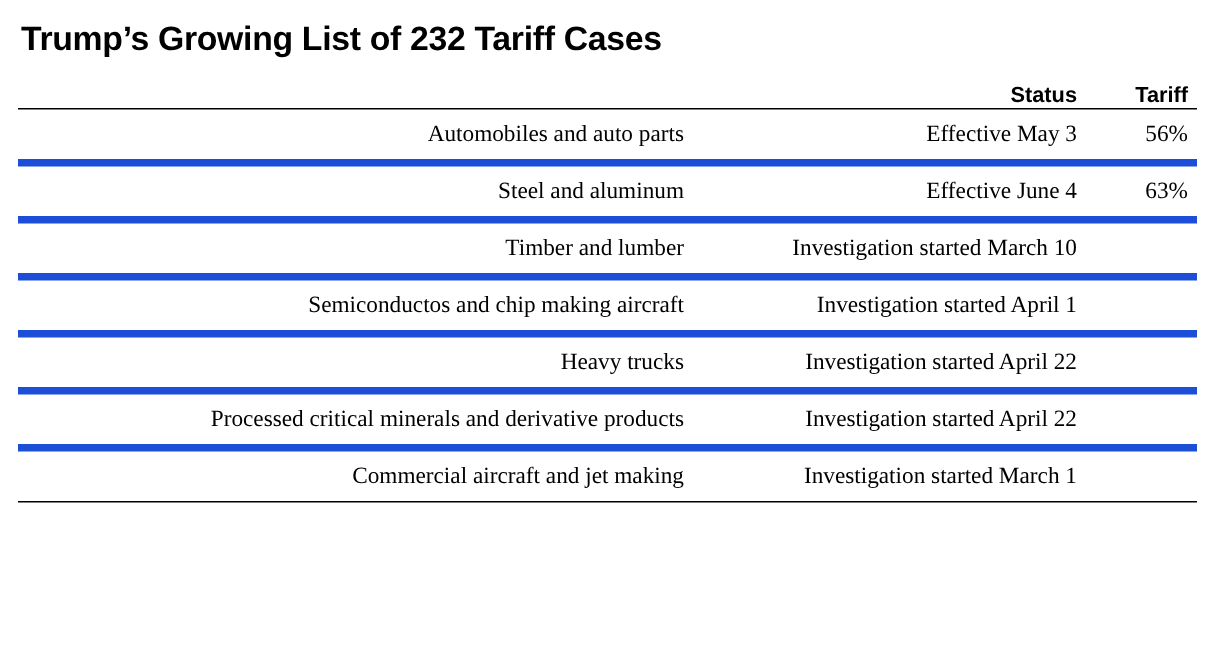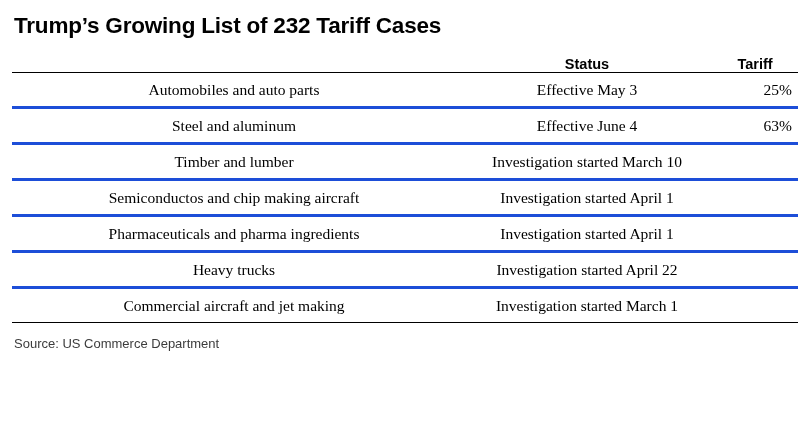--- a/index.html
+++ b/index.html
@@ -32,40 +32,40 @@
     line-height: 1.25;
   }
   table.tariff-table {
     width: 100%;
     border-collapse: collapse;
     margin-top: 16px;
     table-layout: fixed;
   }
   table.tariff-table th,
   table.tariff-table td {
-    text-align: center;
+    text-align: right;
     padding: 0;
     vertical-align: bottom;
   }
   thead th {
     font-family: "Liberation Sans", sans-serif;
     font-weight: bold;
     font-size: 14.5px;
     padding-bottom: 7px;
     border-bottom: 1.5px solid #000000;
   }
   thead th.col-item { width: 444px; }
   thead th.col-status { width: 262px; }
-  thead th.col-tariff { width: 74px; text-align: center; padding-right: 6px; }
+  thead th.col-tariff { width: 74px; text-align: right; padding-right: 6px; }
   tbody td {
     font-family: "Liberation Serif", serif;
     font-size: 15.5px;
     height: 33px;
     line-height: 33px;
-    border-bottom: 3px solid #1d4ed8;
+    border-bottom: 5px solid #1d4ed8;
     white-space: nowrap;
     overflow: hidden;
   }
   tbody tr:last-child td {
     border-bottom: 1.5px solid #000000;
   }
   tbody td.col-tariff {
     text-align: right;
     padding-right: 6px;
   }
@@ -89,50 +89,49 @@
       <tr>
         <th class="col-item"></th>
         <th class="col-status">Status</th>
         <th class="col-tariff">Tariff</th>
       </tr>
     </thead>
     <tbody>
       <tr>
         <td class="col-item">Automobiles and auto parts</td>
         <td class="col-status">Effective May 3</td>
-        <td class="col-tariff">25%</td>
+        <td class="col-tariff">56%</td>
       </tr>
       <tr>
         <td class="col-item">Steel and aluminum</td>
         <td class="col-status">Effective June 4</td>
         <td class="col-tariff">63%</td>
       </tr>
       <tr>
         <td class="col-item">Timber and lumber</td>
         <td class="col-status">Investigation started March 10</td>
         <td class="col-tariff"></td>
       </tr>
       <tr>
         <td class="col-item">Semiconductos and chip making aircraft</td>
         <td class="col-status">Investigation started April 1</td>
         <td class="col-tariff"></td>
       </tr>
       <tr>
-        <td class="col-item">Pharmaceuticals and pharma ingredients</td>
-        <td class="col-status">Investigation started April 1</td>
+        <td class="col-item">Heavy trucks</td>
+        <td class="col-status">Investigation started April 22</td>
         <td class="col-tariff"></td>
       </tr>
       <tr>
-        <td class="col-item">Heavy trucks</td>
+        <td class="col-item">Processed critical minerals and derivative products</td>
         <td class="col-status">Investigation started April 22</td>
         <td class="col-tariff"></td>
       </tr>
       <tr>
         <td class="col-item">Commercial aircraft and jet making</td>
         <td class="col-status">Investigation started March 1</td>
         <td class="col-tariff"></td>
       </tr>
     </tbody>
   </table>
 
-  <div class="source">Source: US Commerce Department</div>
 
 </div>
 
 </body></html>

